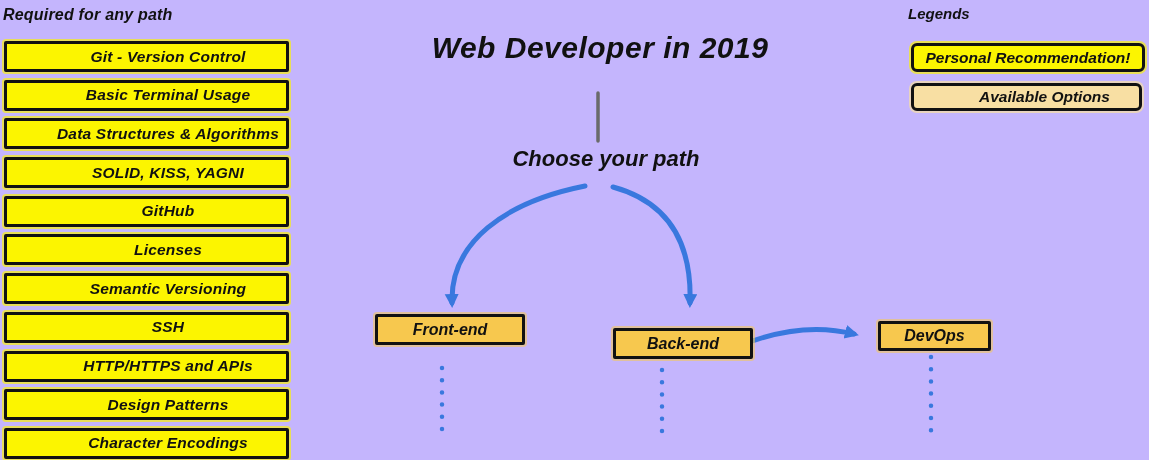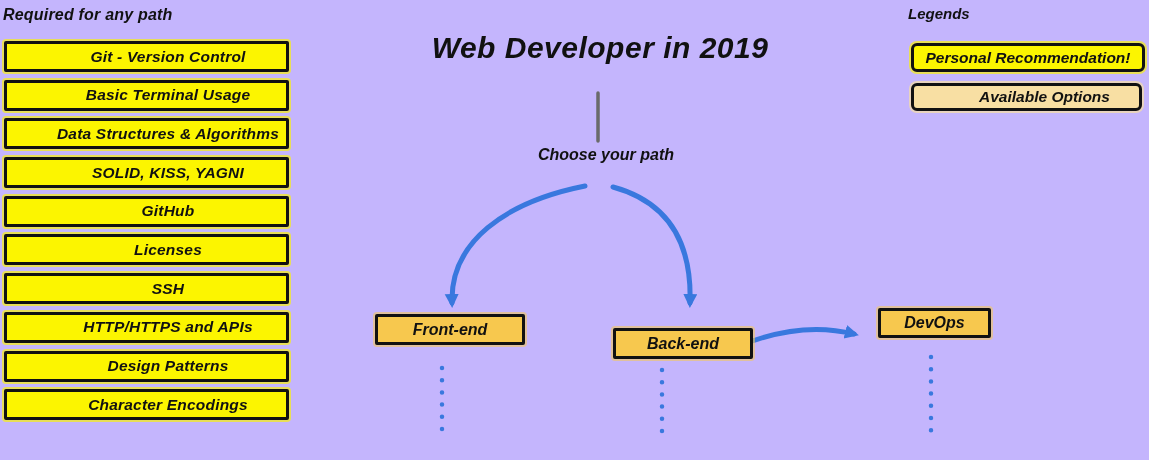--- a/index.html
+++ b/index.html
@@ -39,21 +39,21 @@
     display:flex; align-items:center; justify-content:center;
     font-size:15.5px; font-weight:bold; letter-spacing:0.2px;padding-left:43px;
   }
   
   .title{
     position:absolute; left:385px; top:31px; width:430px;
     text-align:center; font-size:30px; font-weight:bold; letter-spacing:0.5px;
   }
   .choose{
     position:absolute; left:500px; top:146px; width:212px;
-    text-align:center; font-size:16px; font-weight:bold;
+    text-align:center; font-size:22px; font-weight:bold;
   }
   .overlay{
     position:absolute; left:0; top:0; width:1149px; height:460px;
     pointer-events:none;
   }
   .overlay .curve{
     fill:none; stroke:var(--arrow-blue,#3978DE); stroke-width:5; stroke-linecap:round;
   }
   .overlay .stem{
     stroke:var(--stem-gray,#6A6A6A); stroke-width:3.5; stroke-linecap:round;
@@ -67,21 +67,21 @@
     position:absolute;
     background:var(--option-orange,#F7C84E);
     border:3px solid var(--border-black,#111);
     border-radius:2px;
     box-shadow:0 0 0 2px rgba(247,200,78,0.55);
     display:flex; align-items:center; justify-content:center;
     font-size:16px; font-weight:bold; cursor:pointer;
   }
   .node-front{left:375px; top:314px; width:150px; height:31px;}
   .node-back {left:613px; top:328px; width:140px; height:31px;}
-  .node-devops{left:878px; top:308px; width:113px; height:30px;}
+  .node-devops{left:878px; top:321px; width:113px; height:30px;}
   
   .legends-heading{
     position:absolute; left:908px; top:5px;
     font-size:15px; font-weight:bold;
   }
   .legend-box{
     position:absolute;
     border:3px solid var(--border-black,#111);
     border-radius:6px;
     display:flex; align-items:center; justify-content:center;
@@ -112,20 +112,21 @@
       <div class="req-box">Basic Terminal Usage</div>
 
       <div class="req-box">Data Structures &amp; Algorithms</div>
 
       <div class="req-box">SOLID, KISS, YAGNI</div>
 
       <div class="req-box">GitHub</div>
 
       <div class="req-box">Licenses</div>
 
+      <div class="req-box">Semantic Versioning</div>
 
       <div class="req-box">SSH</div>
 
       <div class="req-box">HTTP/HTTPS and APIs</div>
 
       <div class="req-box">Design Patterns</div>
 
       <div class="req-box">Character Encodings</div>
     </div>
 

